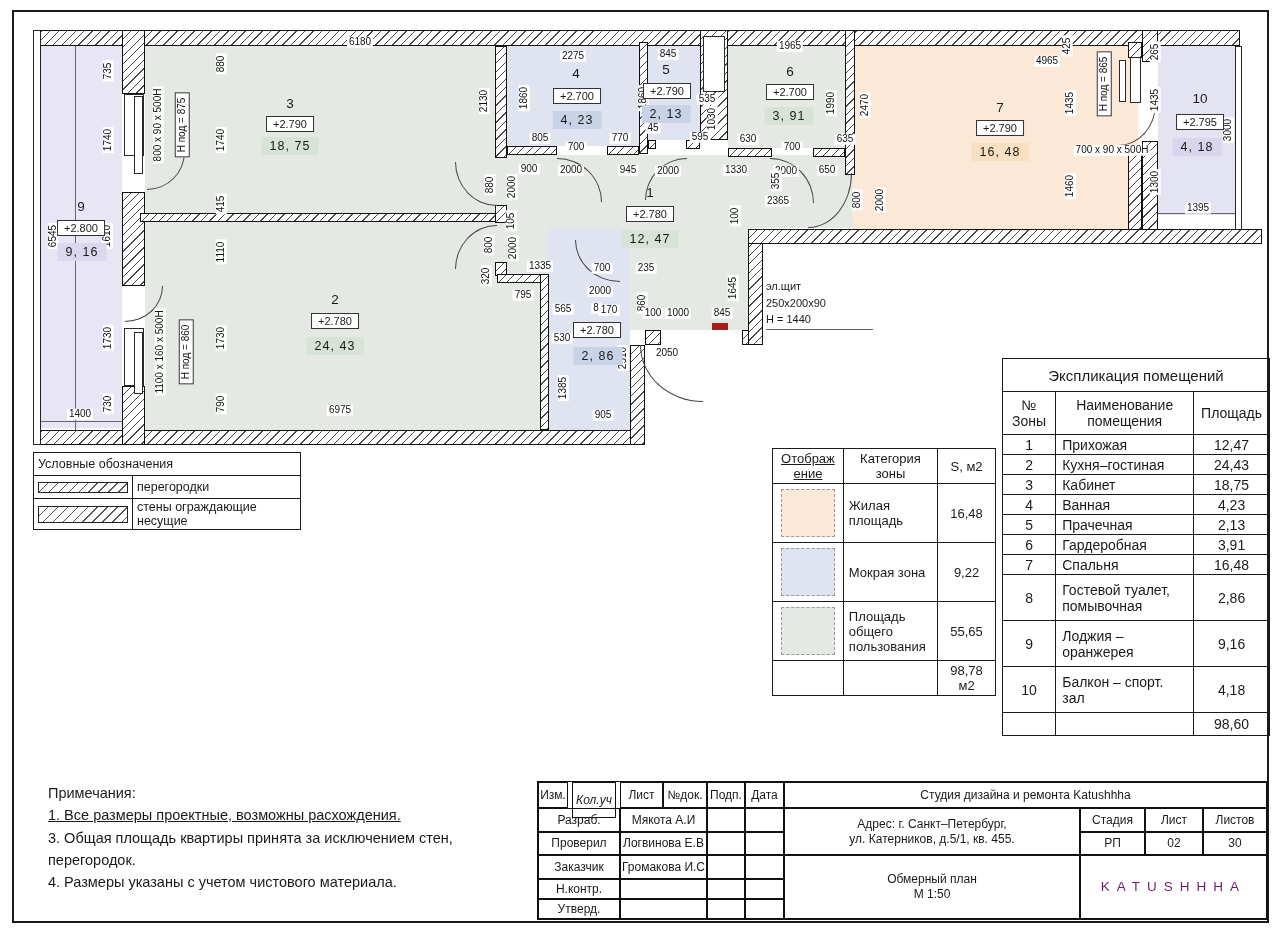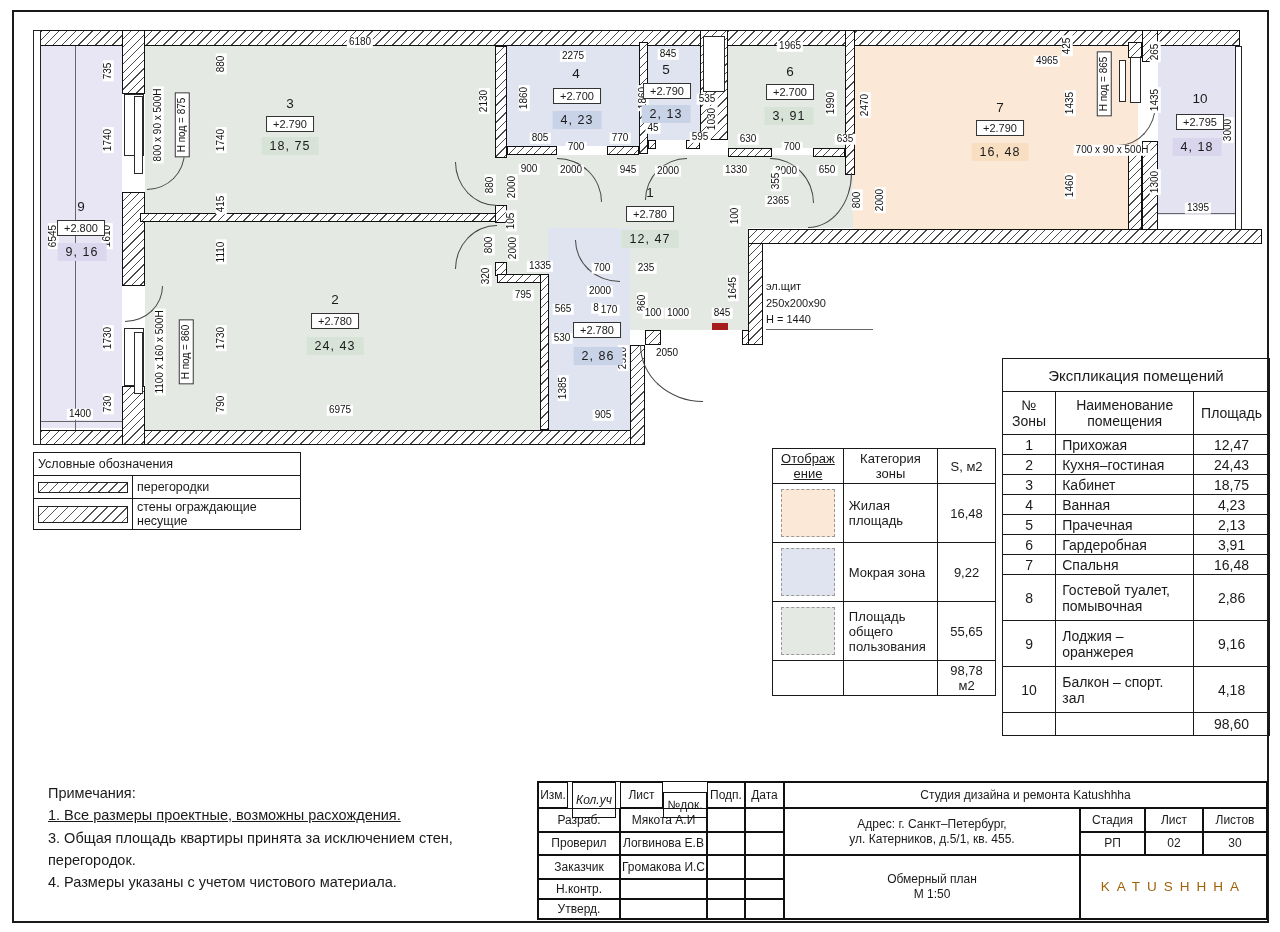--- a/index.html
+++ b/index.html
@@ -40,21 +40,21 @@
   .swatch{width:52px;height:46px;border:1px dashed #999;margin:3px auto;}
   #expltbl{left:1002px;top:358px;width:268px;font-size:14px;}
   #expltbl td{padding:1px 6px;}
   .ctr{text-align:center;}
   #titleblock{position:absolute;left:537px;top:781px;width:729px;height:137px;
               border:1.6px solid #111;font-size:12px;}
   .tb-cell{position:absolute;box-sizing:border-box;border:0.8px solid #111;
            display:flex;align-items:center;justify-content:center;text-align:center;line-height:1.25;}
   #notes{position:absolute;left:48px;top:782px;width:440px;font-size:14.5px;line-height:1.54;}
   #notes .u{text-decoration:underline;}
-  #logo{letter-spacing:7px;color:#a16207;font-size:13.5px;text-align:right;}
+  #logo{letter-spacing:7px;color:#701a75;font-size:13.5px;text-align:right;}
 </style>
 </head>
 <body>
 
 <div id="sheet">
   <div id="frame"></div>
   <div id="plan">
       <div class="abs " style="left: 40px; top: 46px; width: 82px; height: 382px; background: rgb(232, 230, 244);"></div>
       <div class="abs " style="left: 145px; top: 46px; width: 350px; height: 168px; background: rgb(228, 234, 227);"></div>
       <div class="abs " style="left: 145px; top: 222px; width: 395px; height: 208px; background: rgb(228, 234, 227);"></div>
@@ -371,21 +371,21 @@
         <div class="u">1. Все размеры проектные, возможны расхождения.</div>
         <div>3. Общая площадь квартиры принята за исключением стен, перегородок.</div>
         <div>4. Размеры указаны с учетом чистового материала.</div>
       </div>
   </div>
 
   <div id="titleblock">
       <div class="tb-cell" style="left: 0px; top: 0px; width: 30px; height: 26px;">Изм.</div>
       <div class="tb-cell" style="left: 34px; top: 0px; width: 44px; height: 36px; font-style: italic;">Кол.уч</div>
       <div class="tb-cell" style="left: 82px; top: 0px; width: 43px; height: 26px;">Лист</div>
-      <div class="tb-cell" style="left: 125px; top: 10px; width: 44px; height: 26px;">№док.</div>
+      <div class="tb-cell" style="left: 125px; top: 0px; width: 44px; height: 26px;">№док.</div>
       <div class="tb-cell" style="left: 169px; top: 0px; width: 38px; height: 26px;">Подп.</div>
       <div class="tb-cell" style="left: 207px; top: 0px; width: 39px; height: 26px;">Дата</div>
       <div class="tb-cell" style="left: 0px; top: 26px; width: 82px; height: 24px;">Разраб.</div>
       <div class="tb-cell" style="left: 82px; top: 26px; width: 87px; height: 24px;">Мякота А.И</div>
       <div class="tb-cell" style="left: 169px; top: 26px; width: 38px; height: 24px;"></div>
       <div class="tb-cell" style="left: 207px; top: 26px; width: 39px; height: 24px;"></div>
       <div class="tb-cell" style="left: 0px; top: 50px; width: 82px; height: 23px;">Проверил</div>
       <div class="tb-cell" style="left: 82px; top: 50px; width: 87px; height: 23px;">Логвинова Е.В</div>
       <div class="tb-cell" style="left: 169px; top: 50px; width: 38px; height: 23px;"></div>
       <div class="tb-cell" style="left: 207px; top: 50px; width: 39px; height: 23px;"></div>

